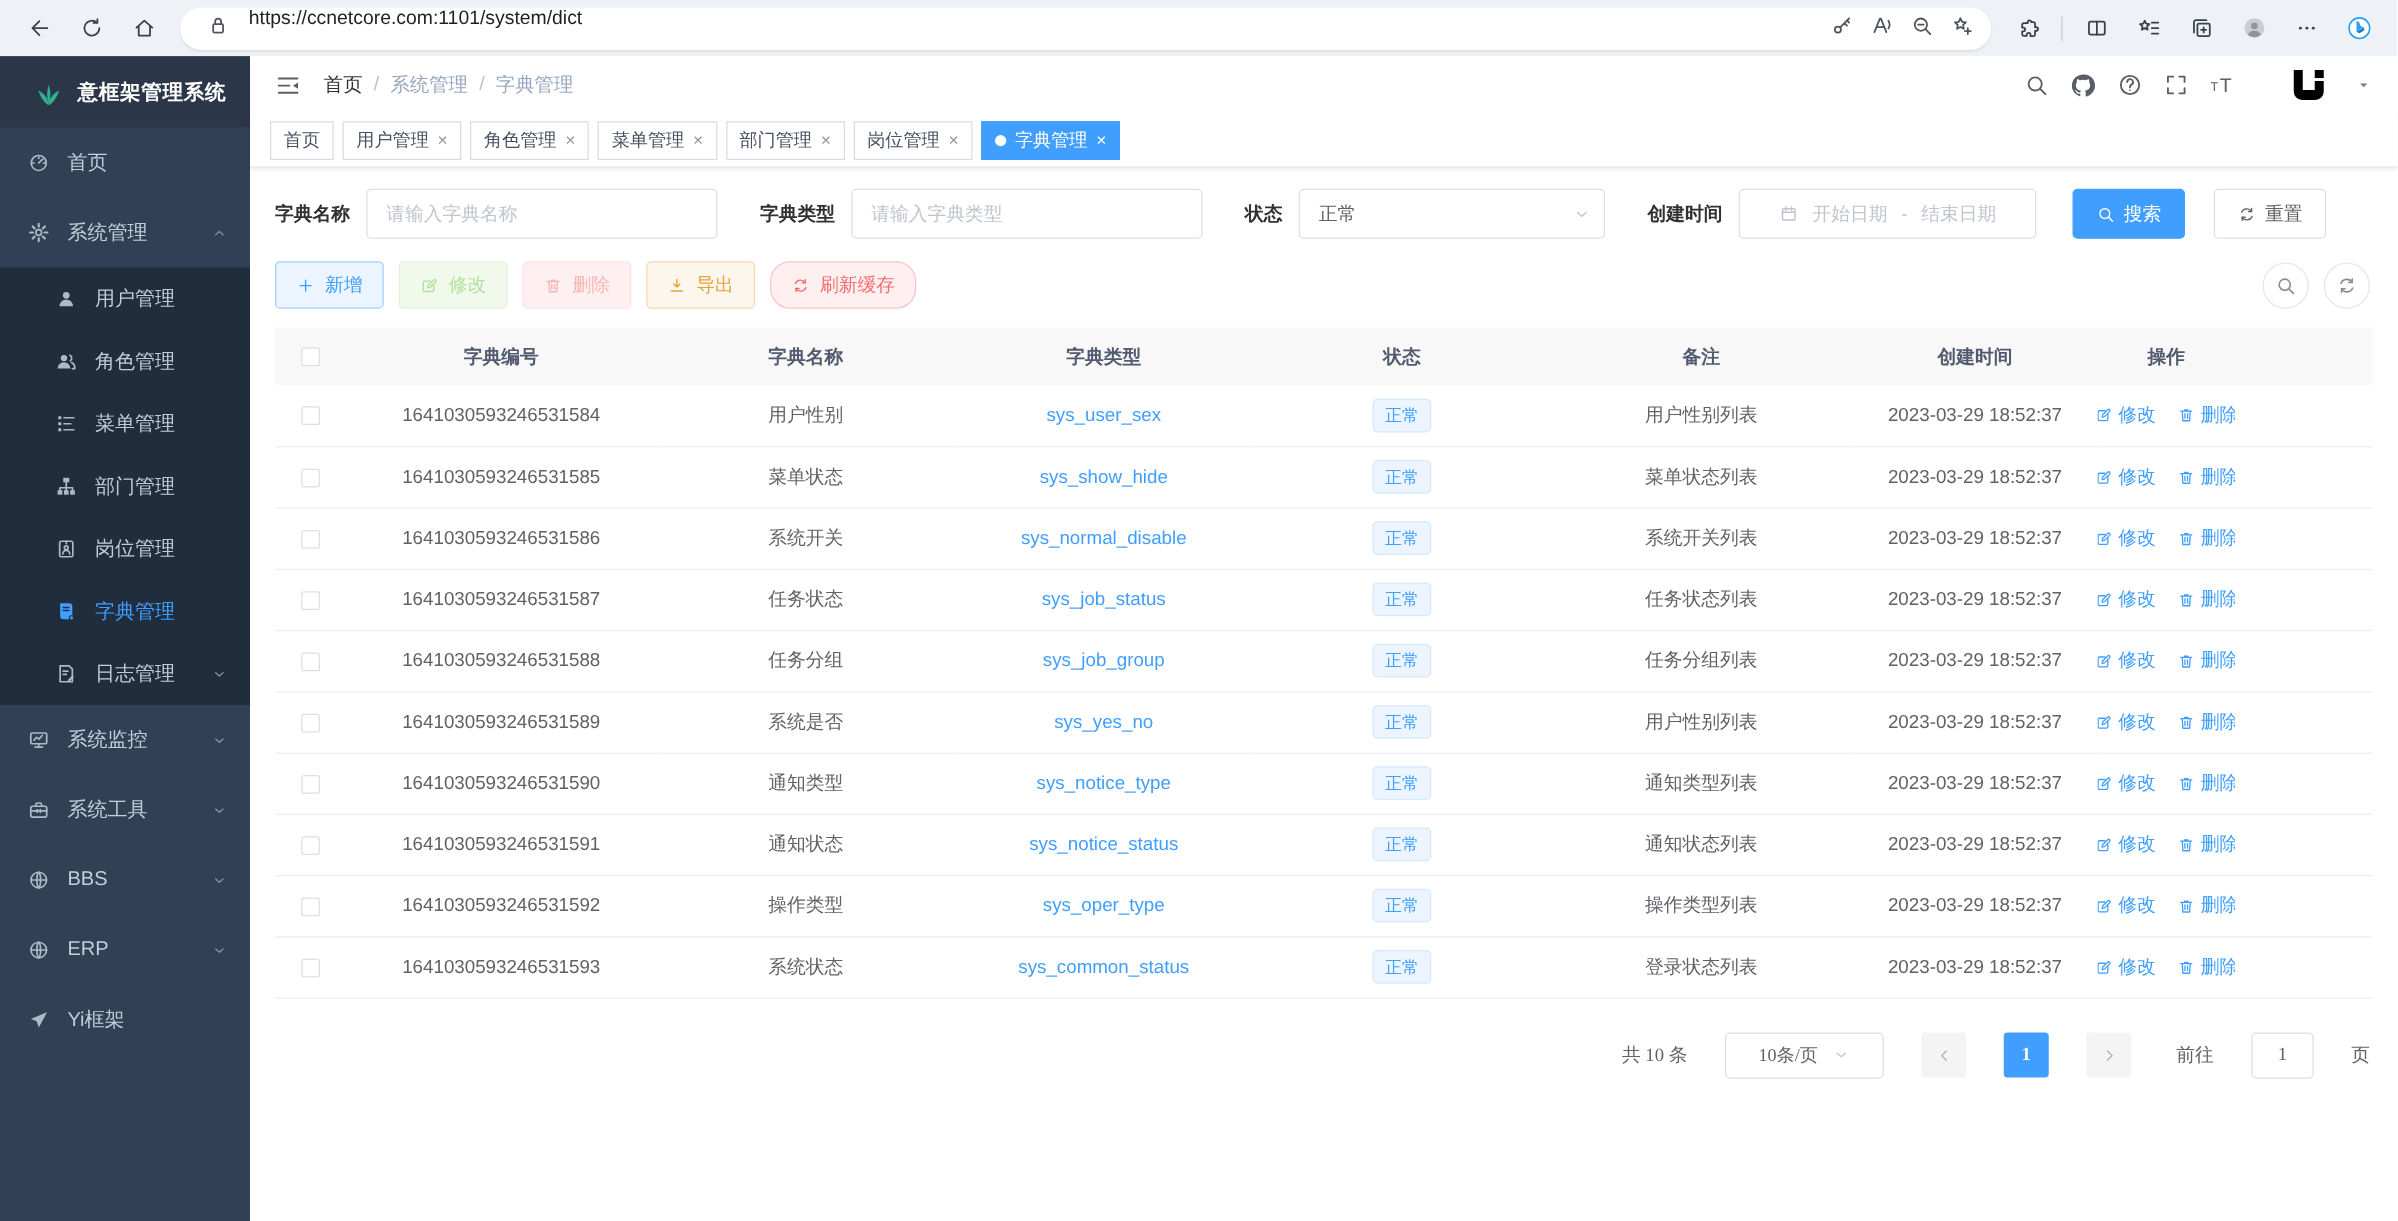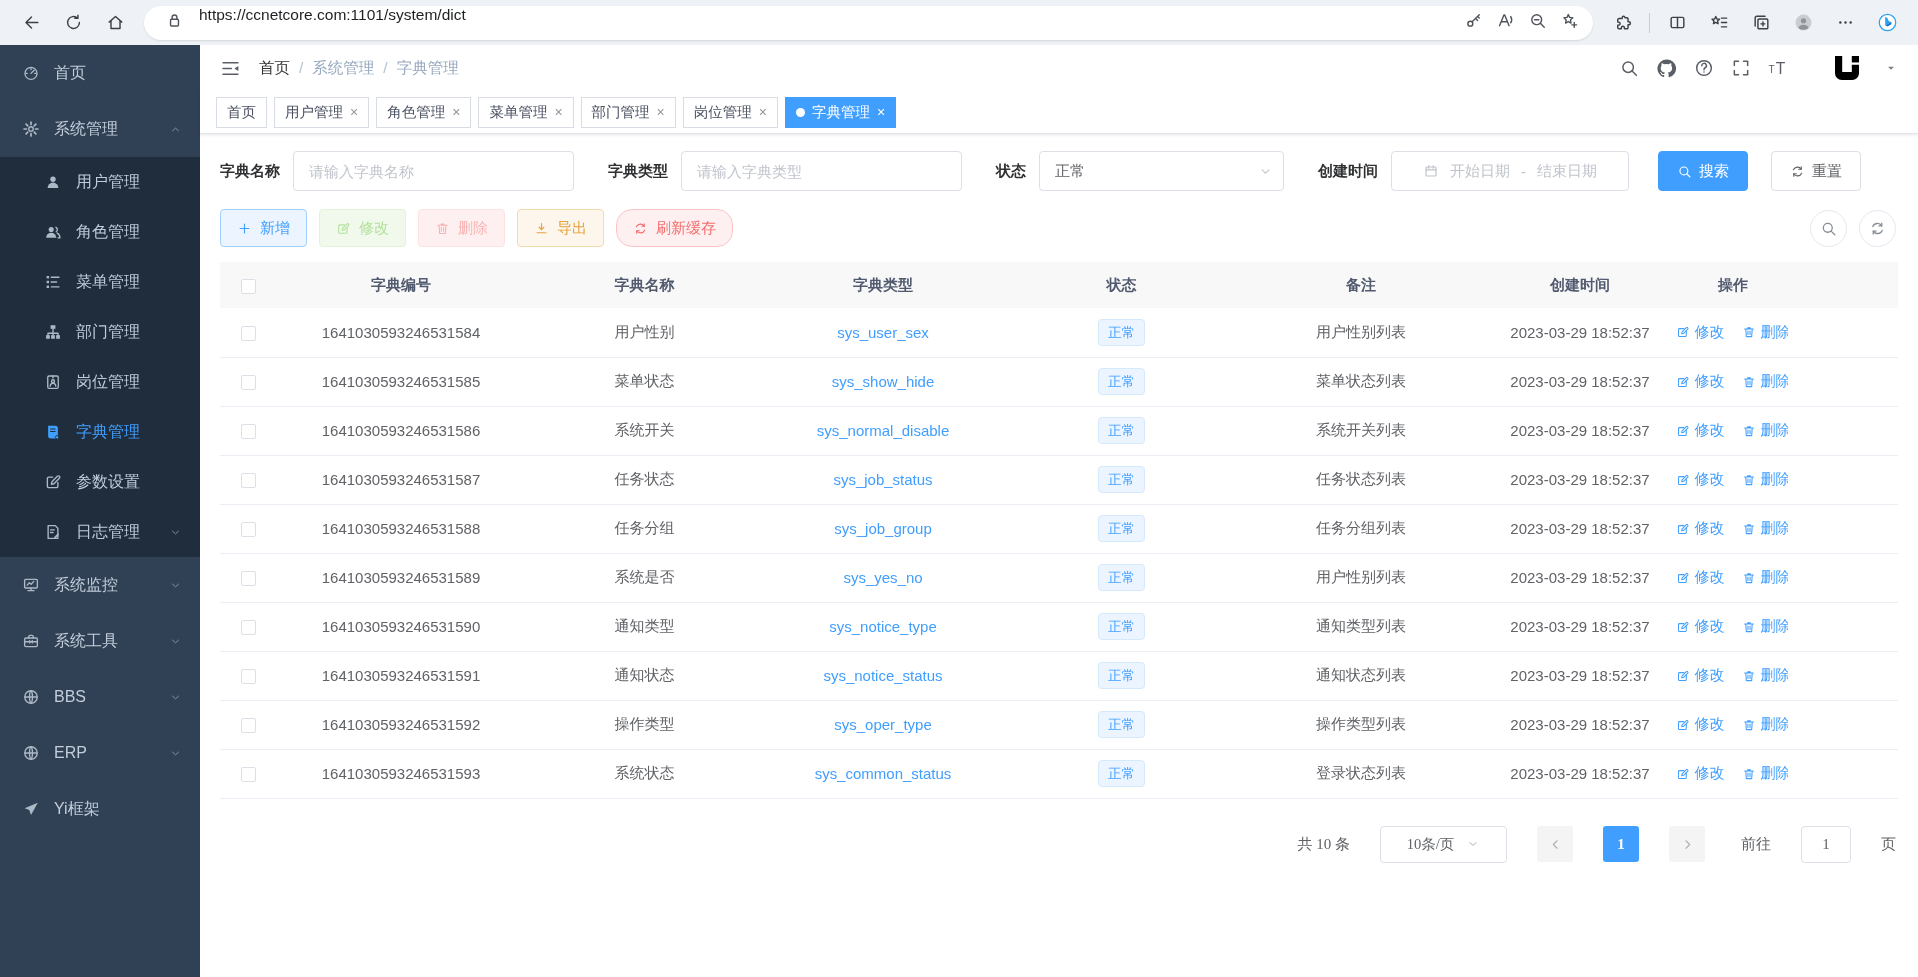--- a/index.html
+++ b/index.html
@@ -186,20 +186,32 @@
         <circle cx="12" cy="12" r="10.4" fill="#fff" stroke="#2aa2f2" stroke-width="1.6"></circle>
         <path d="M9.1 4.6v11l3-1.7 4.8-2.5-3.5-1.3-1.5-3.8z" fill="#2aa2f2" stroke="none"></path>
         <path d="M9.1 15.6l3 1.6 4.8-3v-2.7l-7.8 4.1z" fill="#1174cc" stroke="none"></path>
       </svg>
     </span>
 </div>
 
 <div class="app">
 
   <aside class="sidebar">
+    <div class="logo">
+      <span>
+          <svg width="26" height="26" viewBox="0 0 24 24" fill="none" stroke="currentColor" stroke-width="1.8" stroke-linecap="round" stroke-linejoin="round">
+            <g fill="#30b08f" stroke="none">
+              <path d="M12 21.5c-.4-4.8-2.9-8.8-7.8-11 1.9 5 4.1 8.8 7.8 11z"></path>
+              <path d="M12 21.5c.4-4.8 2.9-8.8 7.8-11-1.9 5-4.1 8.8-7.8 11z"></path>
+              <path d="M12 21c-1.6-5-1.6-9.8 0-14.8 1.6 5 1.6 9.8 0 14.8z"></path>
+            </g>
+          </svg>
+        </span>
+      <span class="logo-title">意框架管理系统</span>
+    </div>
     <nav id="side-menu">
         <div class="mitem">
           <span class="mic">
             <svg width="18" height="18" viewBox="0 0 24 24" fill="none" stroke="currentColor" stroke-width="1.8" stroke-linecap="round" stroke-linejoin="round">
               <circle cx="12" cy="12.5" r="8"></circle>
               <path d="M12 12.5l4.2-4.2"></path>
               <path d="M7 12.5H5.6M12 7.5V6.1M18.4 12.5H17"></path>
             </svg>
           </span>
           <span>首页</span>
@@ -274,29 +286,20 @@
           </div>
           <div class="smitem active">
             <span class="mic">
               <svg width="18" height="18" viewBox="0 0 24 24" fill="none" stroke="currentColor" stroke-width="1.8" stroke-linecap="round" stroke-linejoin="round">
                 <path d="M5.5 3.5H15a3.5 3.5 0 0 1 3.5 3.5v13.5H9A3.5 3.5 0 0 1 5.5 17z" fill="currentColor" stroke="none"></path>
                 <path d="M8.8 8h6M8.8 11.3h6" stroke="#1f2d3d" stroke-width="1.6"></path>
                 <circle cx="17.6" cy="19" r="2.3" fill="currentColor" stroke="#1f2d3d" stroke-width="1.1"></circle>
               </svg>
             </span>
             <span>字典管理</span>
-          </div>
-          <div class="smitem">
-            <span class="mic">
-              <svg width="18" height="18" viewBox="0 0 24 24" fill="none" stroke="currentColor" stroke-width="1.8" stroke-linecap="round" stroke-linejoin="round">
-                <path d="M11.5 5.5h-5a2 2 0 0 0-2 2v10a2 2 0 0 0 2 2h10a2 2 0 0 0 2-2v-5"></path>
-                <path d="M17.8 4.4a1.9 1.9 0 0 1 2.7 2.7l-7.2 7.2-3.4.7.7-3.4z"></path>
-              </svg>
-            </span>
-            <span>参数设置</span>
           </div>
           <div class="smitem">
             <span class="mic">
               <svg width="18" height="18" viewBox="0 0 24 24" fill="none" stroke="currentColor" stroke-width="1.8" stroke-linecap="round" stroke-linejoin="round">
                 <path d="M5.5 3.5H15l3.5 3.5v13.5h-13z"></path>
                 <path d="M8.7 9.2h5M8.7 12.6h3.4"></path>
                 <path d="M13.7 18.6l4.8-4.8 1.7 1.7-4.8 4.8h-1.7z" fill="currentColor" stroke="none"></path>
               </svg>
             </span>
             <span>日志管理</span>

